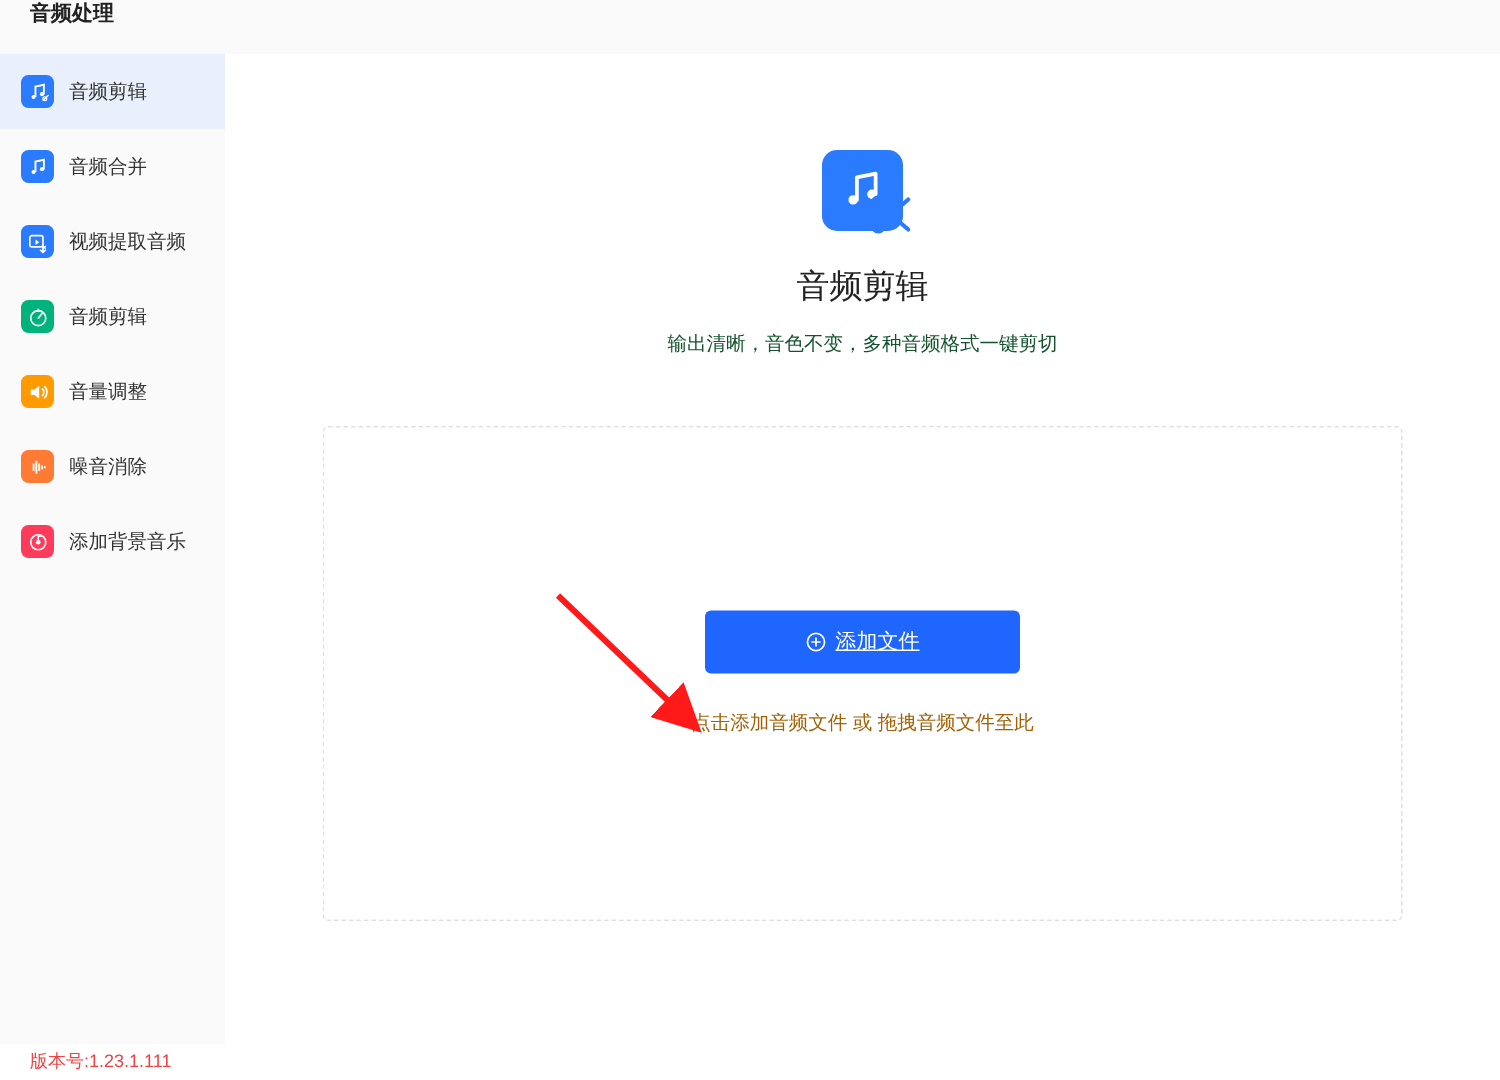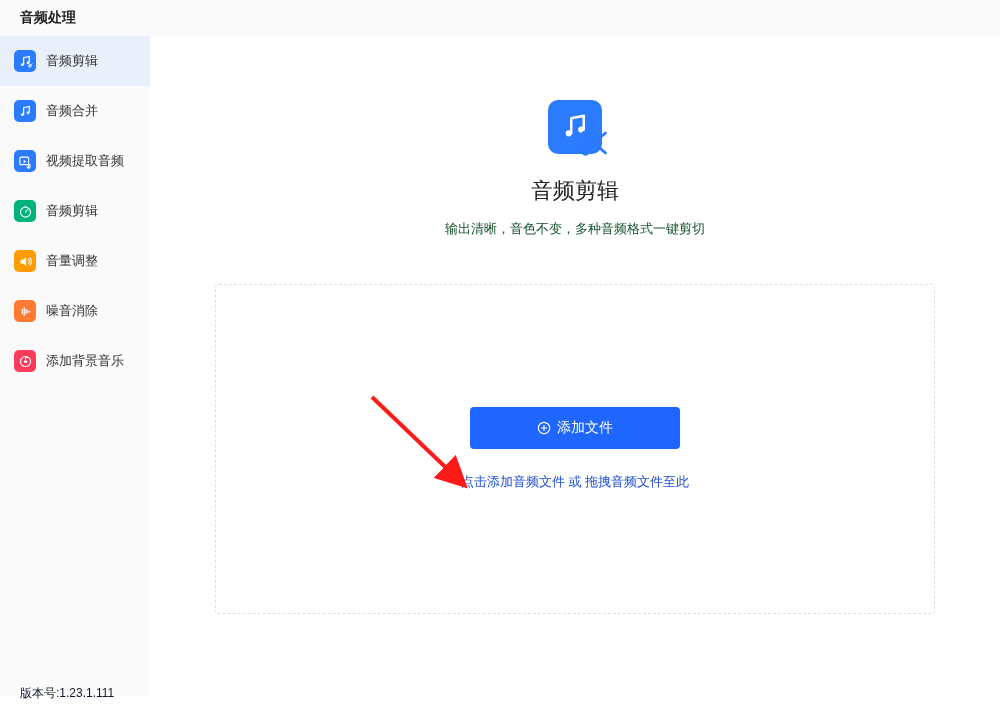--- a/index.html
+++ b/index.html
@@ -2,21 +2,20 @@
 <html><head>
 <meta charset="utf-8">
 <style>
   * { box-sizing: border-box; }
   html, body { margin: 0; padding: 0; height: 100%; font-family: "Microsoft YaHei", "PingFang SC", Arial, sans-serif; }
   body { background: #fff; width: 1000px; height: 720px; overflow: hidden; position: relative; }
 
   .titlebar {
     height: 36px;
     display: flex;
-    align-items: center;
     justify-content: space-between;
     padding: 0 10px 0 20px;
     background: #fafafa;
   }
   .title-left { font-size: 14px; color: #222; font-weight: 600; }
   .title-right { display: flex; align-items: center; gap: 14px; }
   .support-link { font-size: 12px; color: #666; cursor: pointer; }
   .win-btn { width: 20px; height: 20px; display: inline-flex; align-items: center; justify-content: center; cursor: pointer; color: #555; }
   .win-btn svg { width: 12px; height: 12px; }
 
@@ -106,39 +105,40 @@
     border: none;
     width: 210px;
     height: 42px;
     border-radius: 4px;
     font-size: 14px;
     cursor: pointer;
     display: inline-flex;
     align-items: center;
     justify-content: center;
     gap: 6px;
+    text-decoration: underline;
   }
   .add-btn svg { width: 14px; height: 14px; }
-  .drop-hint { font-size: 13px; color: #1d4ed8; }
+  .drop-hint { font-size: 13px; color: #a16207; }
 
   .arrow-overlay {
     position: absolute;
     left: 150px;
     top: 108px;
     width: 110px;
     height: 100px;
     pointer-events: none;
   }
 
   .footer {
     position: absolute;
     left: 20px;
-    bottom: 18px;
+    bottom: 4px;
     font-size: 12px;
-    color: #0f172a;
+    color: #ef4444;
   }
 </style>
 </head>
 <body>
 
 <div class="titlebar">
   <span class="title-left">音频处理</span>
 </div>
 
 <div class="body-area">

